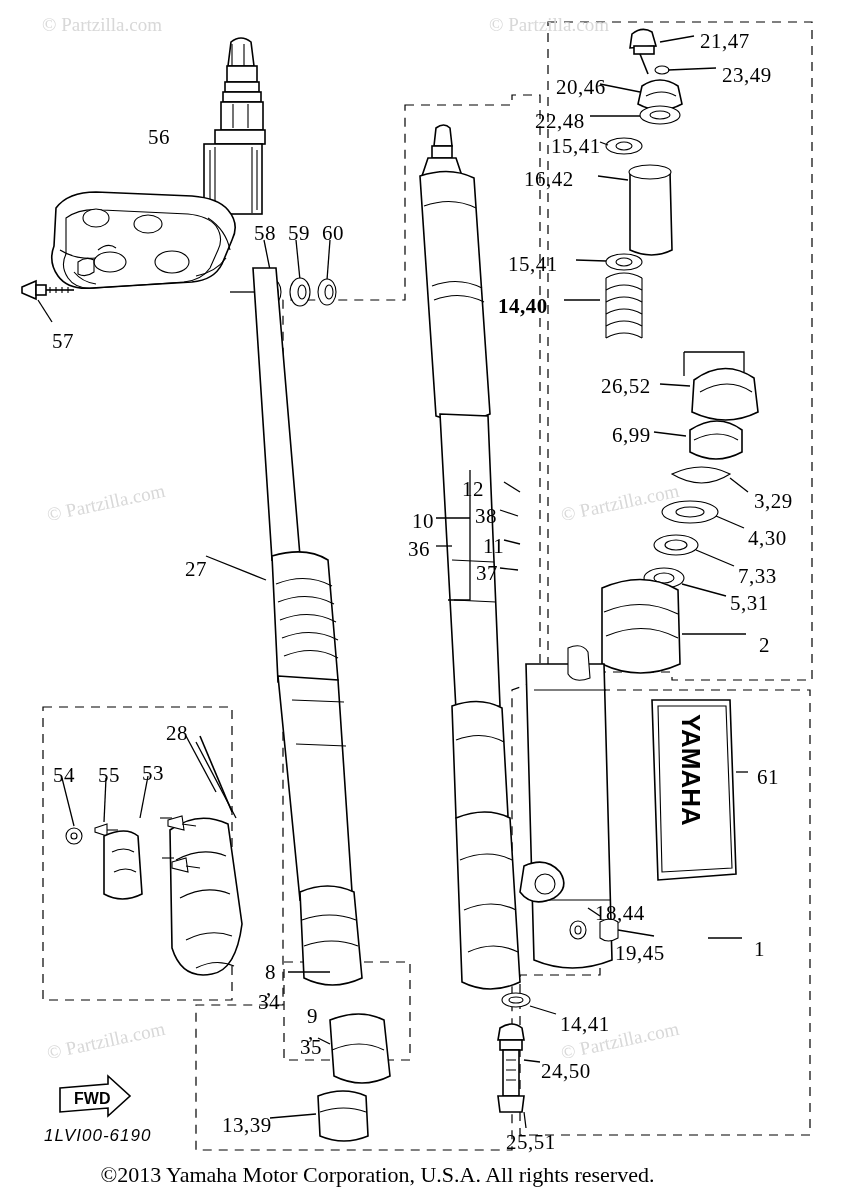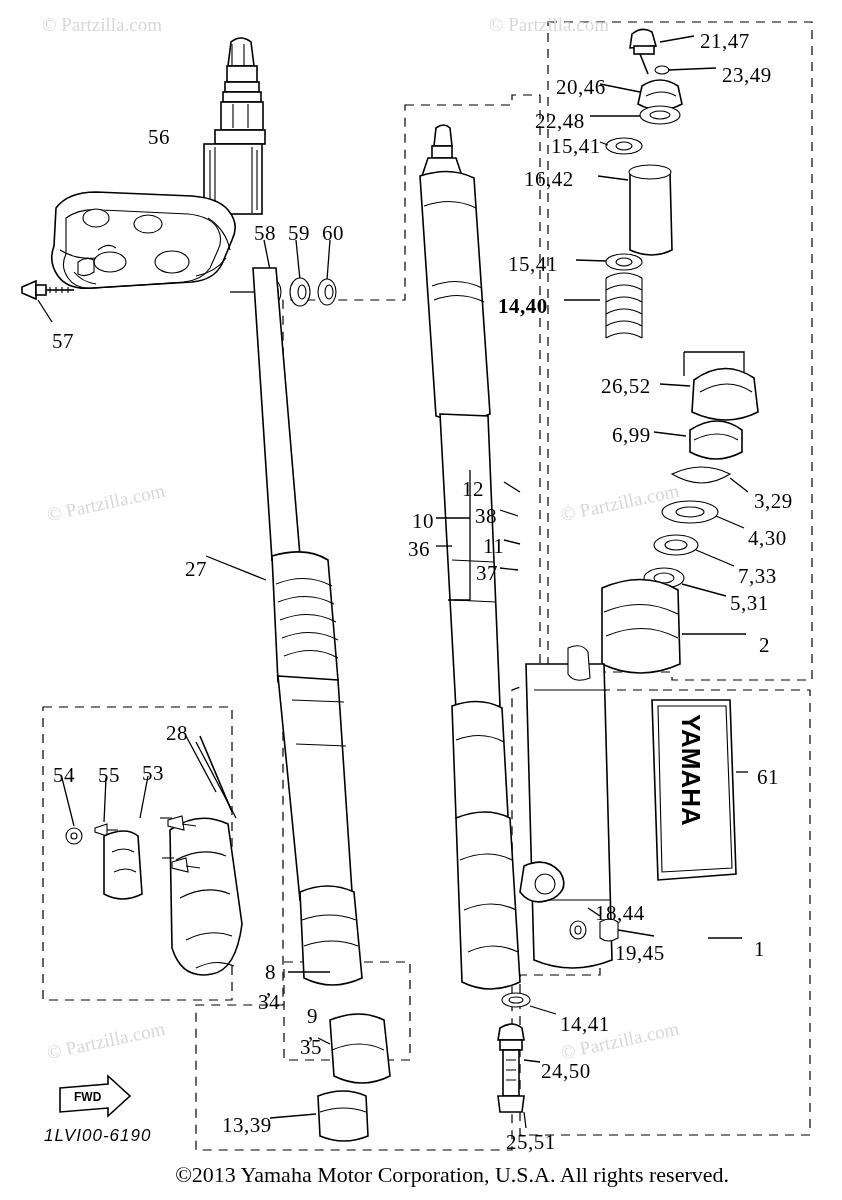--- a/index.html
+++ b/index.html
@@ -36,38 +36,38 @@
   .wm {
     position: absolute;
     font-family: "Liberation Serif", serif;
     font-size: 19px;
     color: #d8d8d8;
     white-space: nowrap;
     pointer-events: none;
   }
   .footer {
     position: absolute;
-    left: 0;
+    left: 13px;
     width: 729px;
-    text-align: right;
+    text-align: center;
     font-family: "Liberation Serif", serif;
     font-size: 22px;
     color: #000000;
   }
   .partno {
     position: absolute;
     font-family: "Liberation Sans", sans-serif;
     font-size: 17px;
     letter-spacing: 1px;
     color: #000000;
   }
   .fwd-text {
     position: absolute;
     font-family: "Liberation Sans", sans-serif;
-    font-size: 12px;
+    font-size: 16px;
     font-weight: bold;
     color: #000000;
   }
   .yamaha-badge-text {
     position: absolute;
     font-family: "Liberation Sans", sans-serif;
     font-size: 26px;
     font-weight: bold;
     color: #000000;
     transform-origin: left top;

